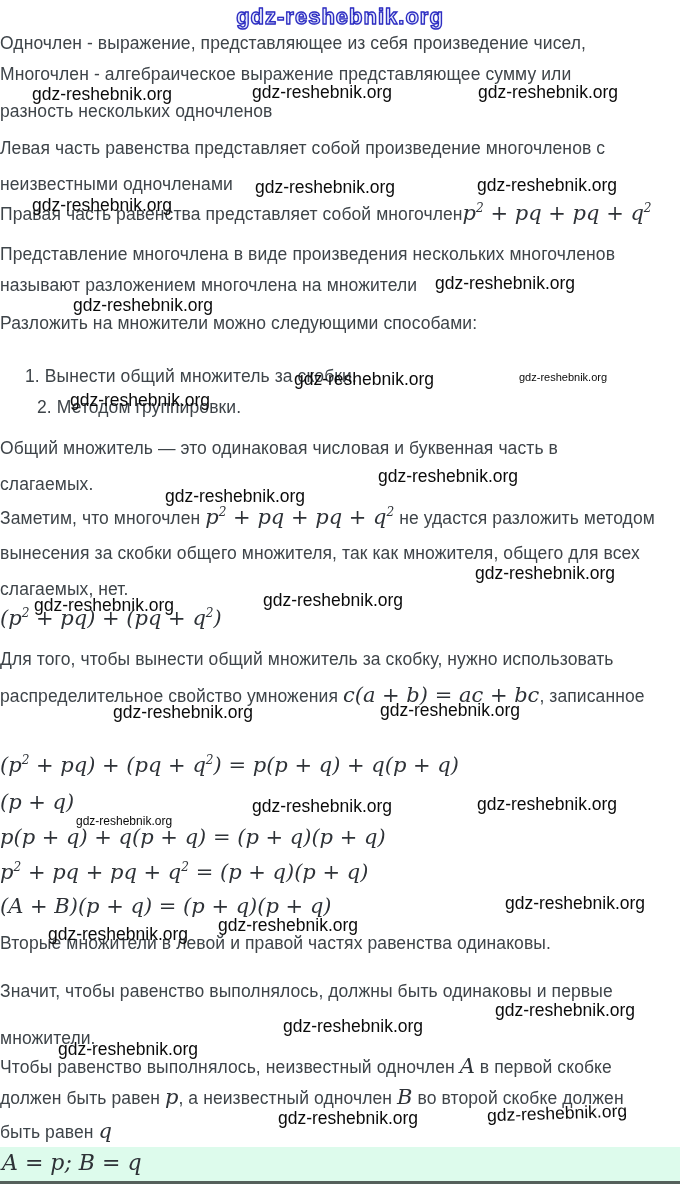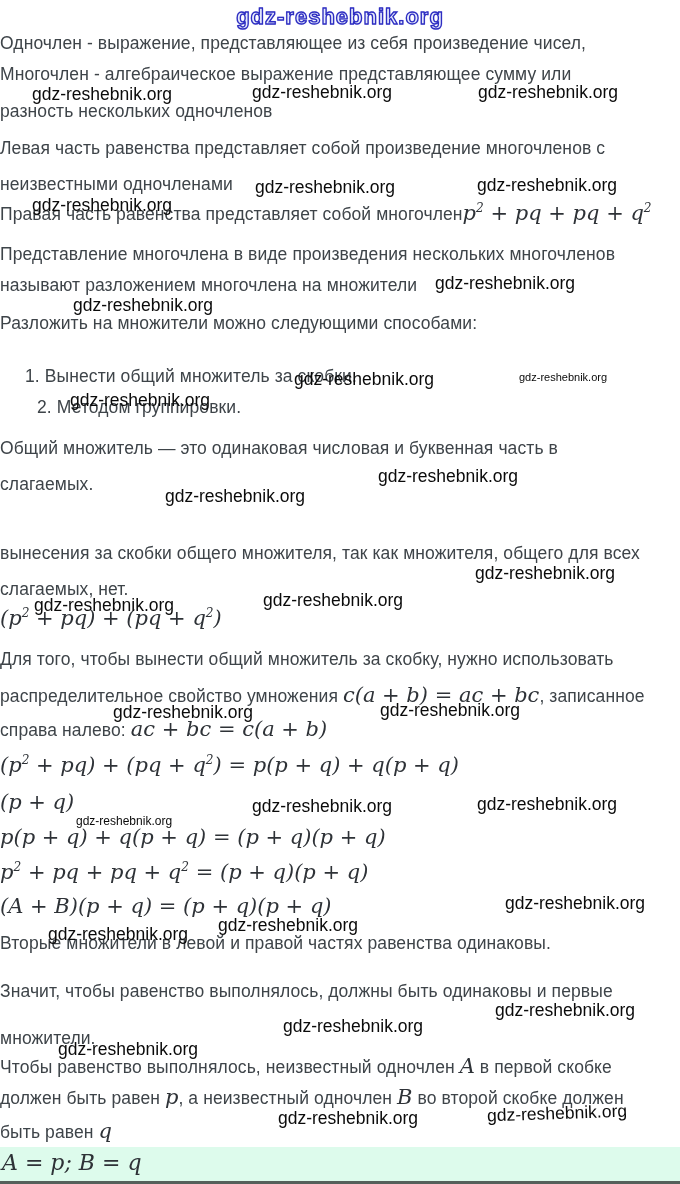--- a/index.html
+++ b/index.html
@@ -52,26 +52,26 @@
     <div class="line" style="top: 138px; left: 0px;"><span>Левая часть равенства представляет собой произведение многочленов с</span></div>
     <div class="line" style="top: 174px; left: 0px;"><span>неизвестными одночленами</span></div>
     <div class="line" style="top: 201px; left: 0px;"><span>Правая часть равенства представляет собой многочлен</span><span class="math">p<sup>2</sup> + pq + pq + q<sup>2</sup></span></div>
     <div class="line" style="top: 244px; left: 0px;"><span>Представление многочлена в виде произведения нескольких многочленов</span></div>
     <div class="line" style="top: 275px; left: 0px;"><span>называют разложением многочлена на множители</span></div>
     <div class="line" style="top: 313px; left: 0px;"><span>Разложить на множители можно следующими способами:</span></div>
     <div class="line" style="top: 366px; left: 0px; margin-left: 25px;"><span>1. Вынести общий множитель за скобки.</span></div>
     <div class="line" style="top: 397px; left: 0px; padding-left: 37px;"><span>2. Методом группировки.</span></div>
     <div class="line" style="top: 438px; left: 0px;"><span>Общий множитель — это одинаковая числовая и буквенная часть в</span></div>
     <div class="line" style="top: 474px; left: 0px;"><span>слагаемых.</span></div>
+    <div class="line" style="top: 505px; left: 0px;"><span>Заметим, что многочлен </span><span class="math">p<sup>2</sup> + pq + pq + q<sup>2</sup></span><span> не удастся разложить методом</span></div>
     <div class="line" style="top: 543px; left: 0px;"><span>вынесения за скобки общего множителя, так как множителя, общего для всех</span></div>
     <div class="line" style="top: 579px; left: 0px;"><span>слагаемых, нет.</span></div>
     <div class="line" style="top: 606px; left: 0px;"><span class="math">(p<sup>2</sup> + pq) + (pq + q<sup>2</sup>)</span></div>
     <div class="line" style="top: 649px; left: 0px;"><span>Для того, чтобы вынести общий множитель за скобку, нужно использовать</span></div>
     <div class="line" style="top: 683px; left: 0px;"><span>распределительное свойство умножения </span><span class="math">c(a + b) = ac + bc</span><span>, записанное</span></div>
-    <div class="line" style="top: 717px; left: 0px;"><span>справа налево: </span><span class="math">ac + bc = c(a + b)</span></div>
     <div class="line" style="top: 753px; left: 0px;"><span class="math">(p<sup>2</sup> + pq) + (pq + q<sup>2</sup>) = p(p + q) + q(p + q)</span></div>
     <div class="line" style="top: 790px; left: 0px;"><span class="math">(p + q)</span></div>
     <div class="line" style="top: 825px; left: 0px;"><span class="math">p(p + q) + q(p + q) = (p + q)(p + q)</span></div>
     <div class="line" style="top: 860px; left: 0px;"><span class="math">p<sup>2</sup> + pq + pq + q<sup>2</sup> = (p + q)(p + q)</span></div>
     <div class="line" style="top: 894px; left: 0px;"><span class="math">(A + B)(p + q) = (p + q)(p + q)</span></div>
     <div class="line" style="top: 933px; left: 0px;"><span>Вторые множители в левой и правой частях равенства одинаковы.</span></div>
     <div class="line" style="top: 981px; left: 0px;"><span>Значит, чтобы равенство выполнялось, должны быть одинаковы и первые</span></div>
     <div class="line" style="top: 1028px; left: 0px;"><span>множители.</span></div>
     <div class="line" style="top: 1054px; left: 0px;"><span>Чтобы равенство выполнялось, неизвестный одночлен </span><span class="math">A</span><span> в первой скобке</span></div>
     <div class="line" style="top: 1085px; left: 0px;"><span>должен быть равен </span><span class="math">p</span><span>, а неизвестный одночлен </span><span class="math">B</span><span> во второй скобке должен</span></div>

